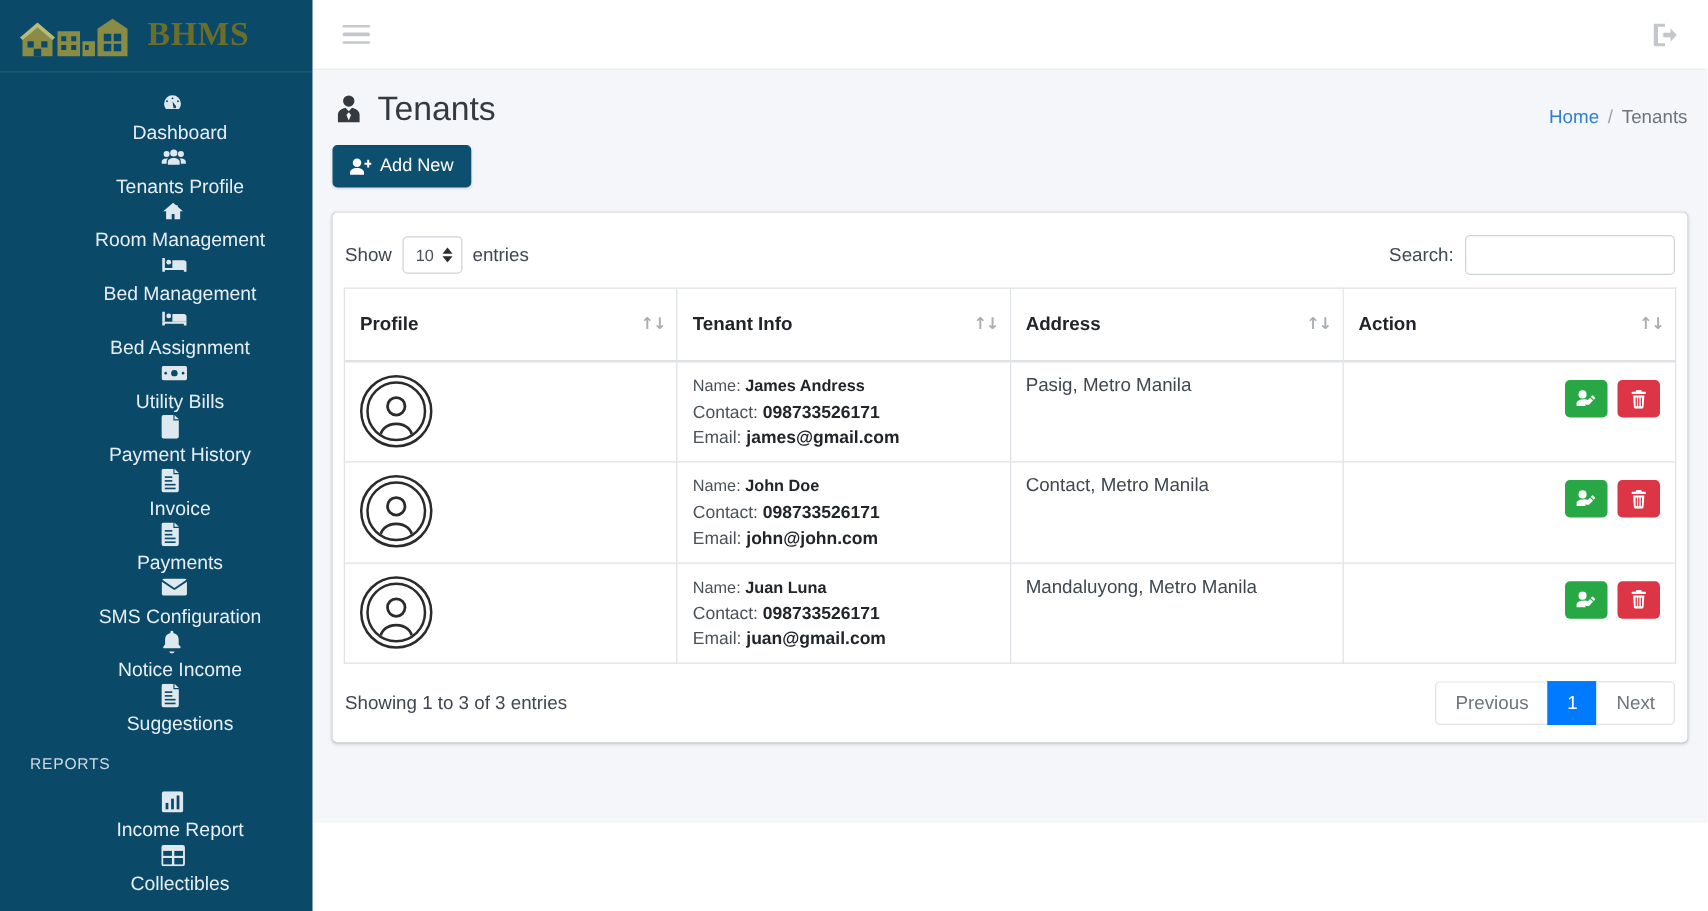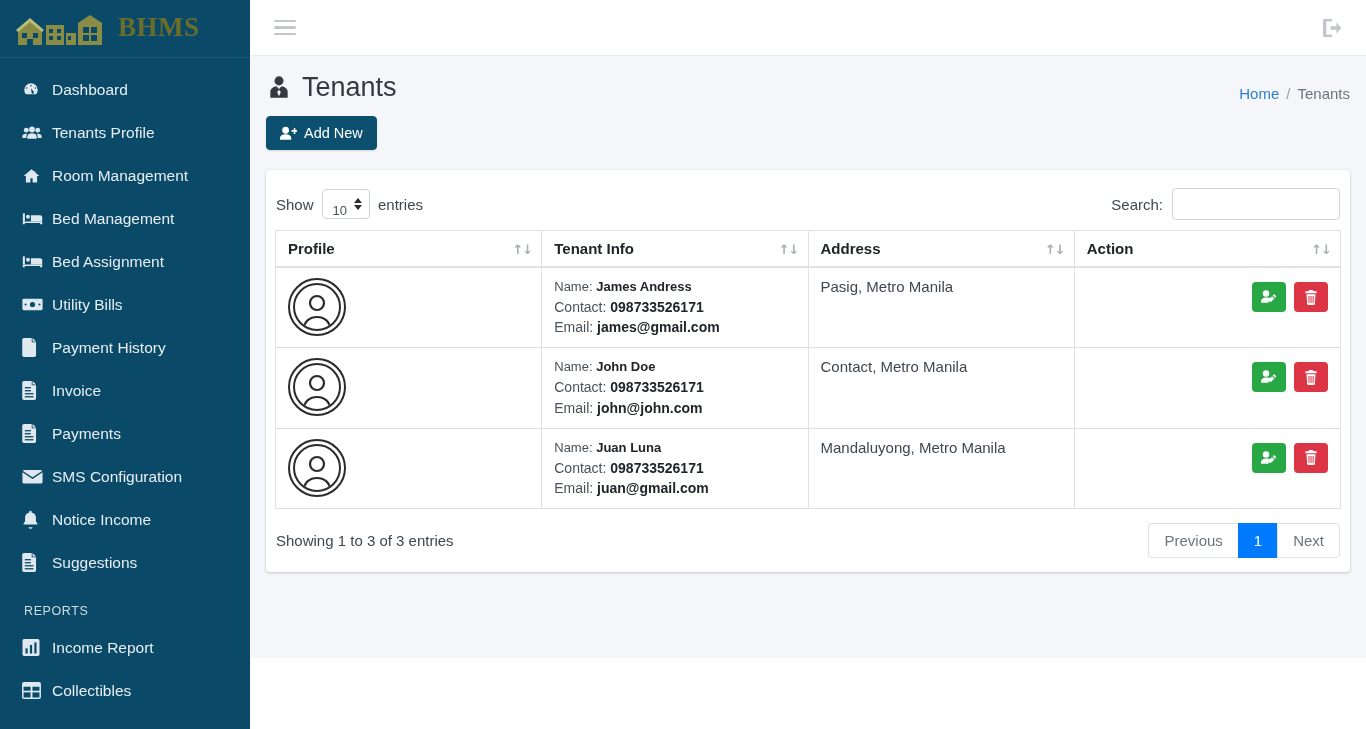--- a/index.html
+++ b/index.html
@@ -30,23 +30,23 @@
   .brand-text {
     font-family: "Liberation Serif", serif;
     font-size: 27px; font-weight: 700;
     color: #6b6d2a; letter-spacing: .5px;
     margin-left: -6px; line-height: 1;
     padding-bottom: 2px;
   }
   .nav { padding-top: 10px; }
   .nav-item {
     display: flex; align-items: center;
-    height: 43px; padding-left: 22px;
+    height: 43px; padding-left: 38px;
     color: #e7eef3; font-size: 15.5px;
-    cursor: pointer; text-decoration: none;
+    cursor: pointer; text-decoration: none; flex-direction: column;
   }
   .nav-ico {
     width: 30px; flex: 0 0 30px;
     display: flex; align-items: center; justify-content: flex-start;
     color: #dfe8ee;
   }
   .nav-ico svg { display: block; fill: #dfe8ee; }
   .nav-label { white-space: nowrap; }
   .nav-head {
     color: #cfdce4; font-size: 12.5px; letter-spacing: .6px;
@@ -123,21 +123,21 @@
   }
   .card-body { padding: 10px 9px 0 9px; }
 
   .dt-head {
     display: flex; align-items: center; justify-content: space-between;
     padding: 8px 1px 10px 1px;
   }
   .dt-length { display: flex; align-items: center; gap: 8px; font-size: 15px; color: #3f4750; }
   .len-select {
     position: relative;
-    display: inline-flex; align-items: flex-end;
+    display: inline-flex; align-items: center;
     border: 1px solid #ced4da; border-radius: 4px;
     background: #fff; height: 30px;
     padding: 0 22px 0 10px;
     font-size: 13px; color: #495057;
     cursor: pointer; min-width: 46px;
   }
   .len-select .arrows {
     position: absolute; right: 7px; top: 50%;
     transform: translateY(-50%);
     display: flex; flex-direction: column; gap: 2px;
@@ -154,21 +154,21 @@
     width: 168px; height: 32px;
     border: 1px solid #ced4da; border-radius: 4px;
     padding: 0 8px; font-size: 14px; font-family: inherit;
     outline: none; color: #495057;
   }
 
   table.dt { width: 100%; border-collapse: collapse; table-layout: fixed; }
   table.dt thead th {
     text-align: left;
     font-size: 15px; font-weight: 700; color: #212529;
-    padding: 9px 12px;
+    padding: 20px 12px;
     border-top: 1px solid #dee2e6;
     border-bottom: 2px solid #dee2e6;
     border-right: 1px solid #dee2e6;
     position: relative;
     white-space: nowrap;
     cursor: pointer;
     background: #fff;
   }
   table.dt thead th:first-child { border-left: 1px solid #dee2e6; }
   .sort-ico {

